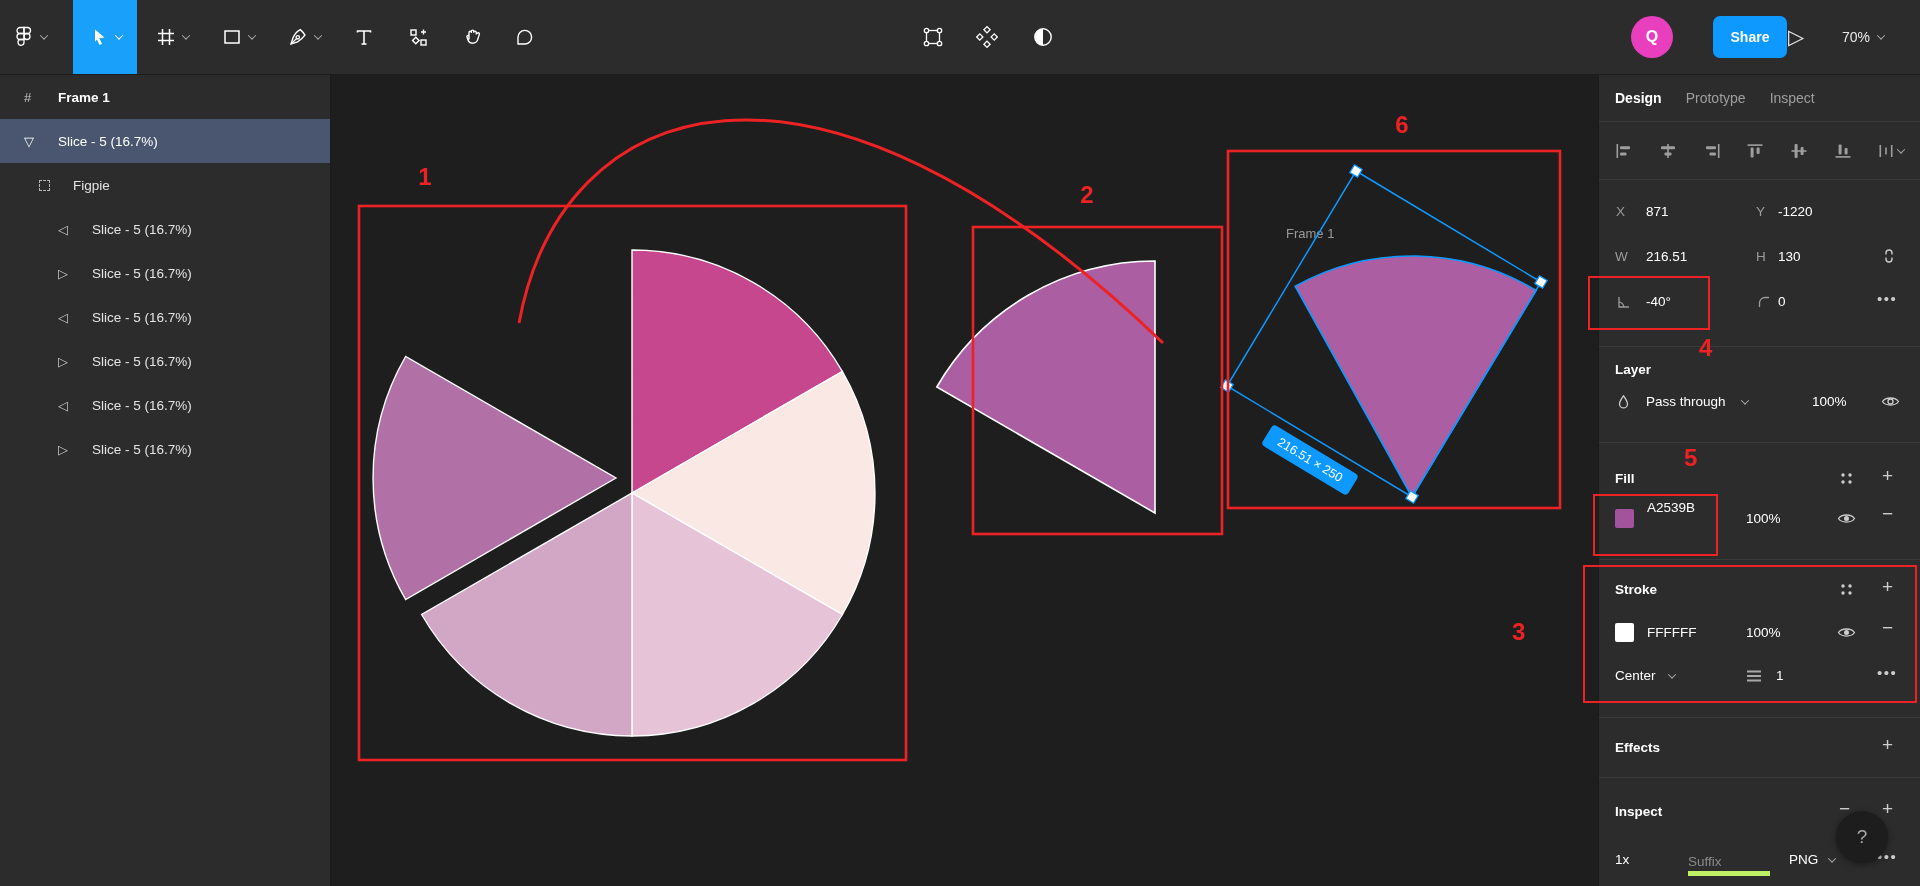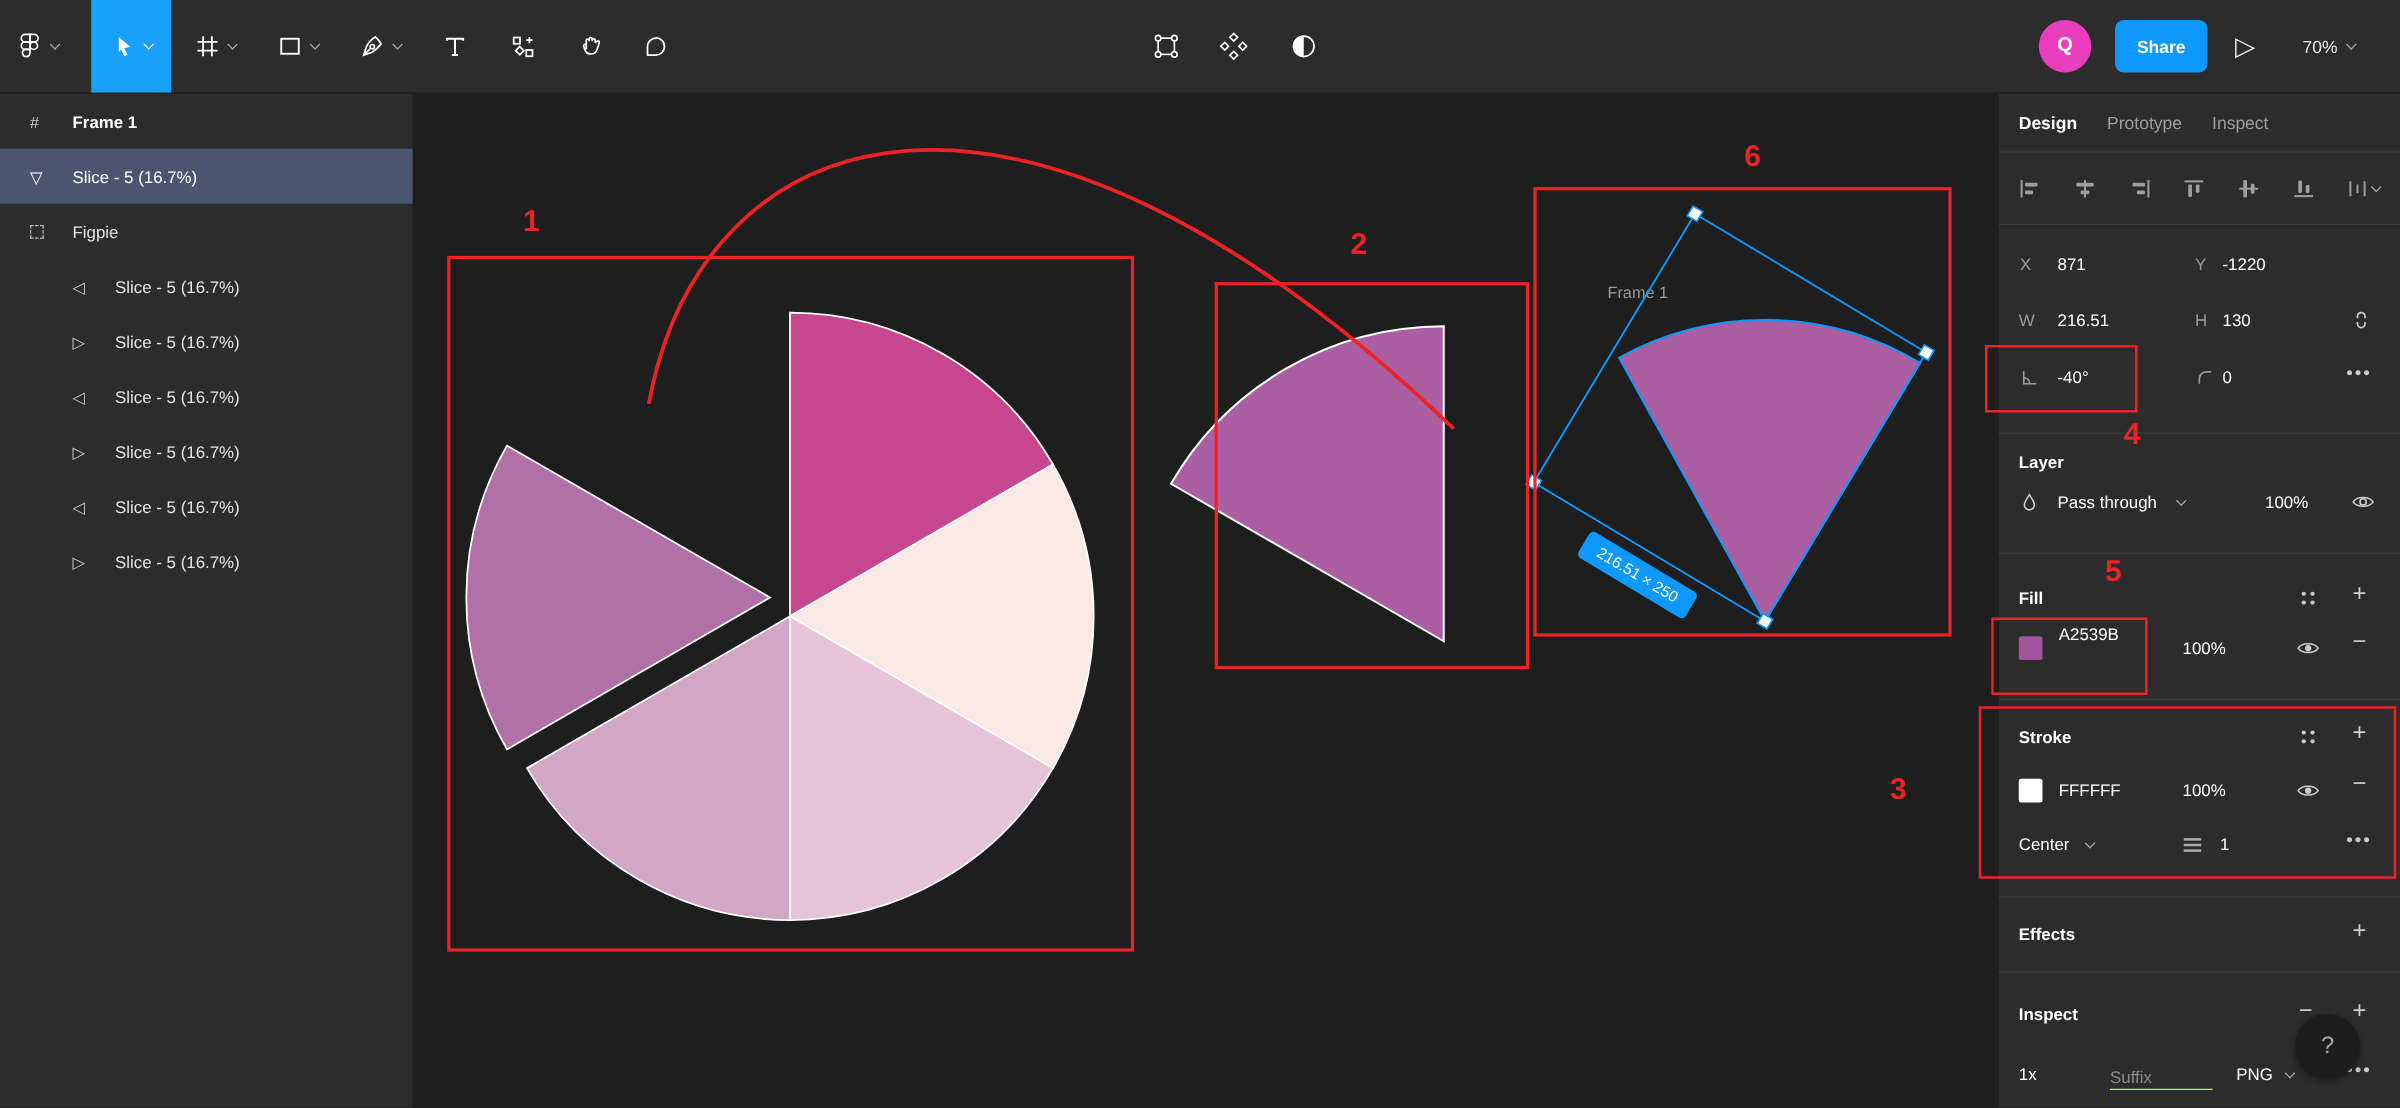--- a/index.html
+++ b/index.html
@@ -7,21 +7,21 @@
   *{box-sizing:border-box;}
 
   
   #toolbar{position:absolute;top:0;left:0;width:1920px;height:75px;background:#2C2C2C;border-bottom:1px solid #1c1c1c;z-index:30;}
   .tbtn{position:absolute;top:0;height:74px;display:flex;align-items:center;gap:7px;color:#fff;}
   .tbtn svg{display:block;}
   .tool-active{background:#18A0FB;justify-content:center;}
   .chev{display:inline-block;width:6px;height:6px;border-right:1.5px solid #aaa;border-bottom:1.5px solid #aaa;transform:rotate(45deg) translate(-1px,-1px);}
   .chev.white{border-color:#fff;}
   #avatar{position:absolute;top:16px;width:42px;height:42px;border-radius:50%;display:flex;align-items:center;justify-content:center;color:#fff;font-size:16px;font-weight:600;}
-  #share-btn{position:absolute;top:16px;height:42px;width:74px;border-radius:7px;background:#0D99FF;color:#fff;font-size:14px;font-weight:600;display:flex;align-items:center;justify-content:center;cursor:pointer;}
+  #share-btn{position:absolute;top:16px;height:42px;width:74px;border-radius:7px;background:#0D99FF;color:#fff;font-size:14px;font-weight:600;display:flex;align-items:center;justify-content:center;cursor:pointer;margin-left:21px;}
   #present{font-size:21px;color:#e8e8e8;}
   #zoom-ctl{color:#e8e8e8;font-size:14px;display:flex;align-items:center;gap:8px;}
 
   
   #sidebar{position:absolute;top:75px;left:0;width:331px;bottom:0;background:#2C2C2C;border-right:1px solid #1b1b1b;z-index:20;}
   #ltabs{height:47px;display:flex;align-items:center;border-bottom:1px solid #3b3b3b;font-size:14px;}
   #ltabs .search{margin:0 14px 0 22px;}
   .ltab{margin-right:26px;color:#9c9c9c;}
   .ltab.on{color:#fff;font-weight:700;}
   #page-sel{margin-left:auto;margin-right:14px;display:flex;align-items:center;gap:9px;color:#d6d6d6;font-size:13.5px;}
@@ -44,21 +44,21 @@
   .ptab.on{color:#fff;font-weight:700;}
   #align-row{height:58px;display:flex;align-items:center;justify-content:space-between;padding:0 16px;}
   .sect{position:relative;}
   .shead{font-weight:700;font-size:13.5px;color:#fff;}
   .prow{position:relative;height:45px;}
   .pl{position:absolute;color:#9b9b9b;}
   .pv{position:absolute;color:#fff;}
   .picon{position:absolute;color:#ccc;}
   .dots3{font-size:15px;letter-spacing:1.5px;color:#ccc;}
   .swatch{width:19px;height:19px;border-radius:2px;display:inline-block;}
-  #suffix-input{position:absolute;left:89px;top:4px;width:82px;background:transparent;border:none;border-bottom:1px solid #bef264;color:#22c55e;font-size:13.5px;padding:2px 0;outline:none;}
+  #suffix-input{position:absolute;left:89px;top:4px;width:82px;background:transparent;border:none;border-bottom:5px solid #bef264;color:#22c55e;font-size:13.5px;padding:2px 0;outline:none;}
   #suffix-input::placeholder{color:#8a8a8a;}
   #help-btn{position:absolute;left:237px;top:736px;width:52px;height:52px;border-radius:50%;background:#1d1d1d;color:#a9a9a9;font-size:19px;display:flex;align-items:center;justify-content:center;z-index:40;box-shadow:0 2px 6px rgba(0,0,0,.4);}
 
   
   .redbox{position:absolute;border:2.5px solid #ED2224;z-index:60;pointer-events:none;}
   .rednum{position:absolute;color:#ED2224;font-size:24px;font-weight:700;z-index:60;pointer-events:none;}
 </style>
 </head>
 <body>
 
@@ -188,21 +188,21 @@
 <div id="sidebar">
   <div id="layer-list">
       <div class="lrow" style="padding-left: 24px;">
         <span class="licon">#</span>
         <span class="ltext b">Frame 1</span>
       </div>
       <div class="lrow sel" style="padding-left: 24px;">
         <span class="licon">▽</span>
         <span class="ltext">Slice - 5 (16.7%)</span>
       </div>
-      <div class="lrow" style="padding-left: 24px; align-items: center;">
+      <div class="lrow" style="padding-left: 39px; align-items: center;">
         <span class="licon">
           <i class="dashbox"></i>
         </span>
         <span class="ltext">Figpie</span>
       </div>
       <div class="lrow" style="padding-left: 58px;">
         <span class="licon">◁</span>
         <span class="ltext">Slice - 5 (16.7%)</span>
       </div>
       <div class="lrow" style="padding-left: 58px;">

